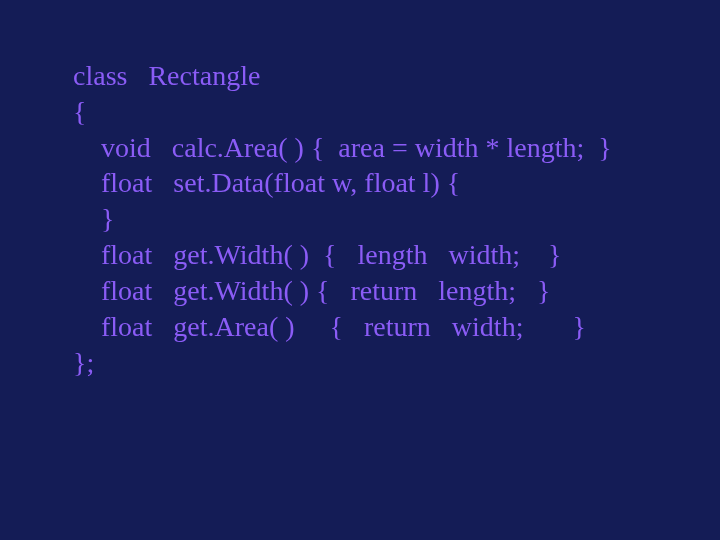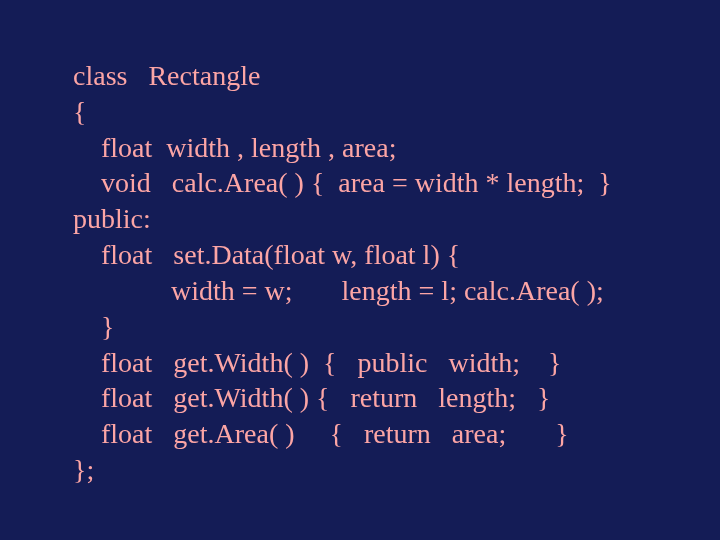--- a/index.html
+++ b/index.html
@@ -1,26 +1,23 @@
 <!DOCTYPE html>
 <html><head>
 <meta charset="utf-8">
 <style>
 html,body{margin:0;padding:0;width:720px;height:540px;background:#141c56;font-family:"Times New Roman",Times,serif;overflow:hidden}
-.slide{box-sizing:border-box;width:712px;height:540px;padding:58px 55px 0 73px;color:#fca5a5}
+.slide{box-sizing:border-box;width:712px;height:540px;padding:58px 55px 0 73px;color:#8b5cf6}
 .code-line{font-size:28px;line-height:1.28;white-space:pre}
 </style>
 </head>
 <body>
 <div class="slide">
 <div class="code-line">class   Rectangle</div>
 <div class="code-line">{</div>
-<div class="code-line">    float  width , length , area;</div>
 <div class="code-line">    void   calc.Area( ) {  area = width * length;  }</div>
-<div class="code-line">public:</div>
 <div class="code-line">    float   set.Data(float w, float l) {</div>
-<div class="code-line">              width = w;       length = l; calc.Area( );</div>
 <div class="code-line">    }</div>
-<div class="code-line">    float   get.Width( )  {   public   width;    }</div>
+<div class="code-line">    float   get.Width( )  {   length   width;    }</div>
 <div class="code-line">    float   get.Width( ) {   return   length;   }</div>
-<div class="code-line">    float   get.Area( )     {   return   area;       }</div>
+<div class="code-line">    float   get.Area( )     {   return   width;       }</div>
 <div class="code-line">};</div>
 </div>
 
 </body></html>

